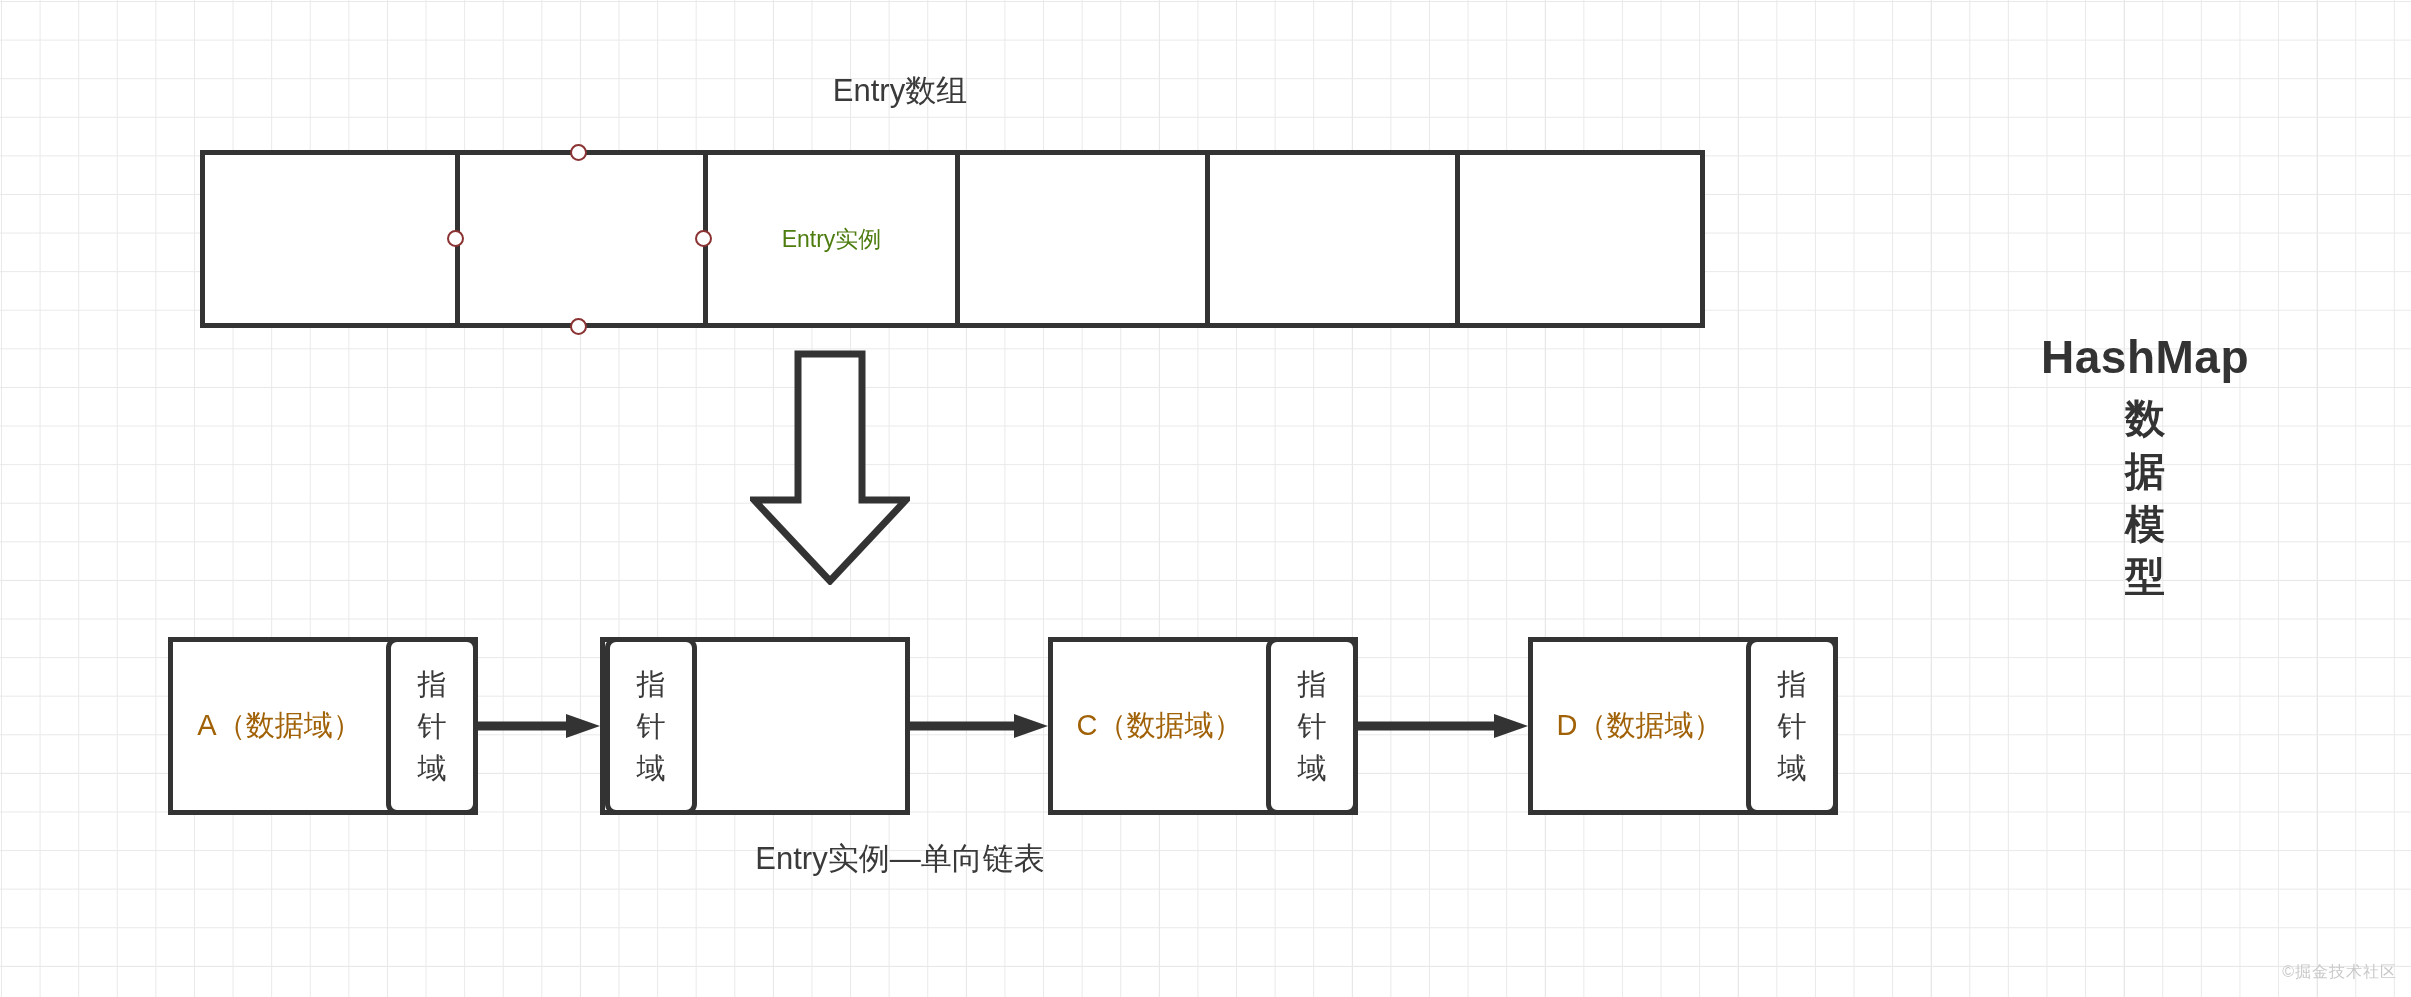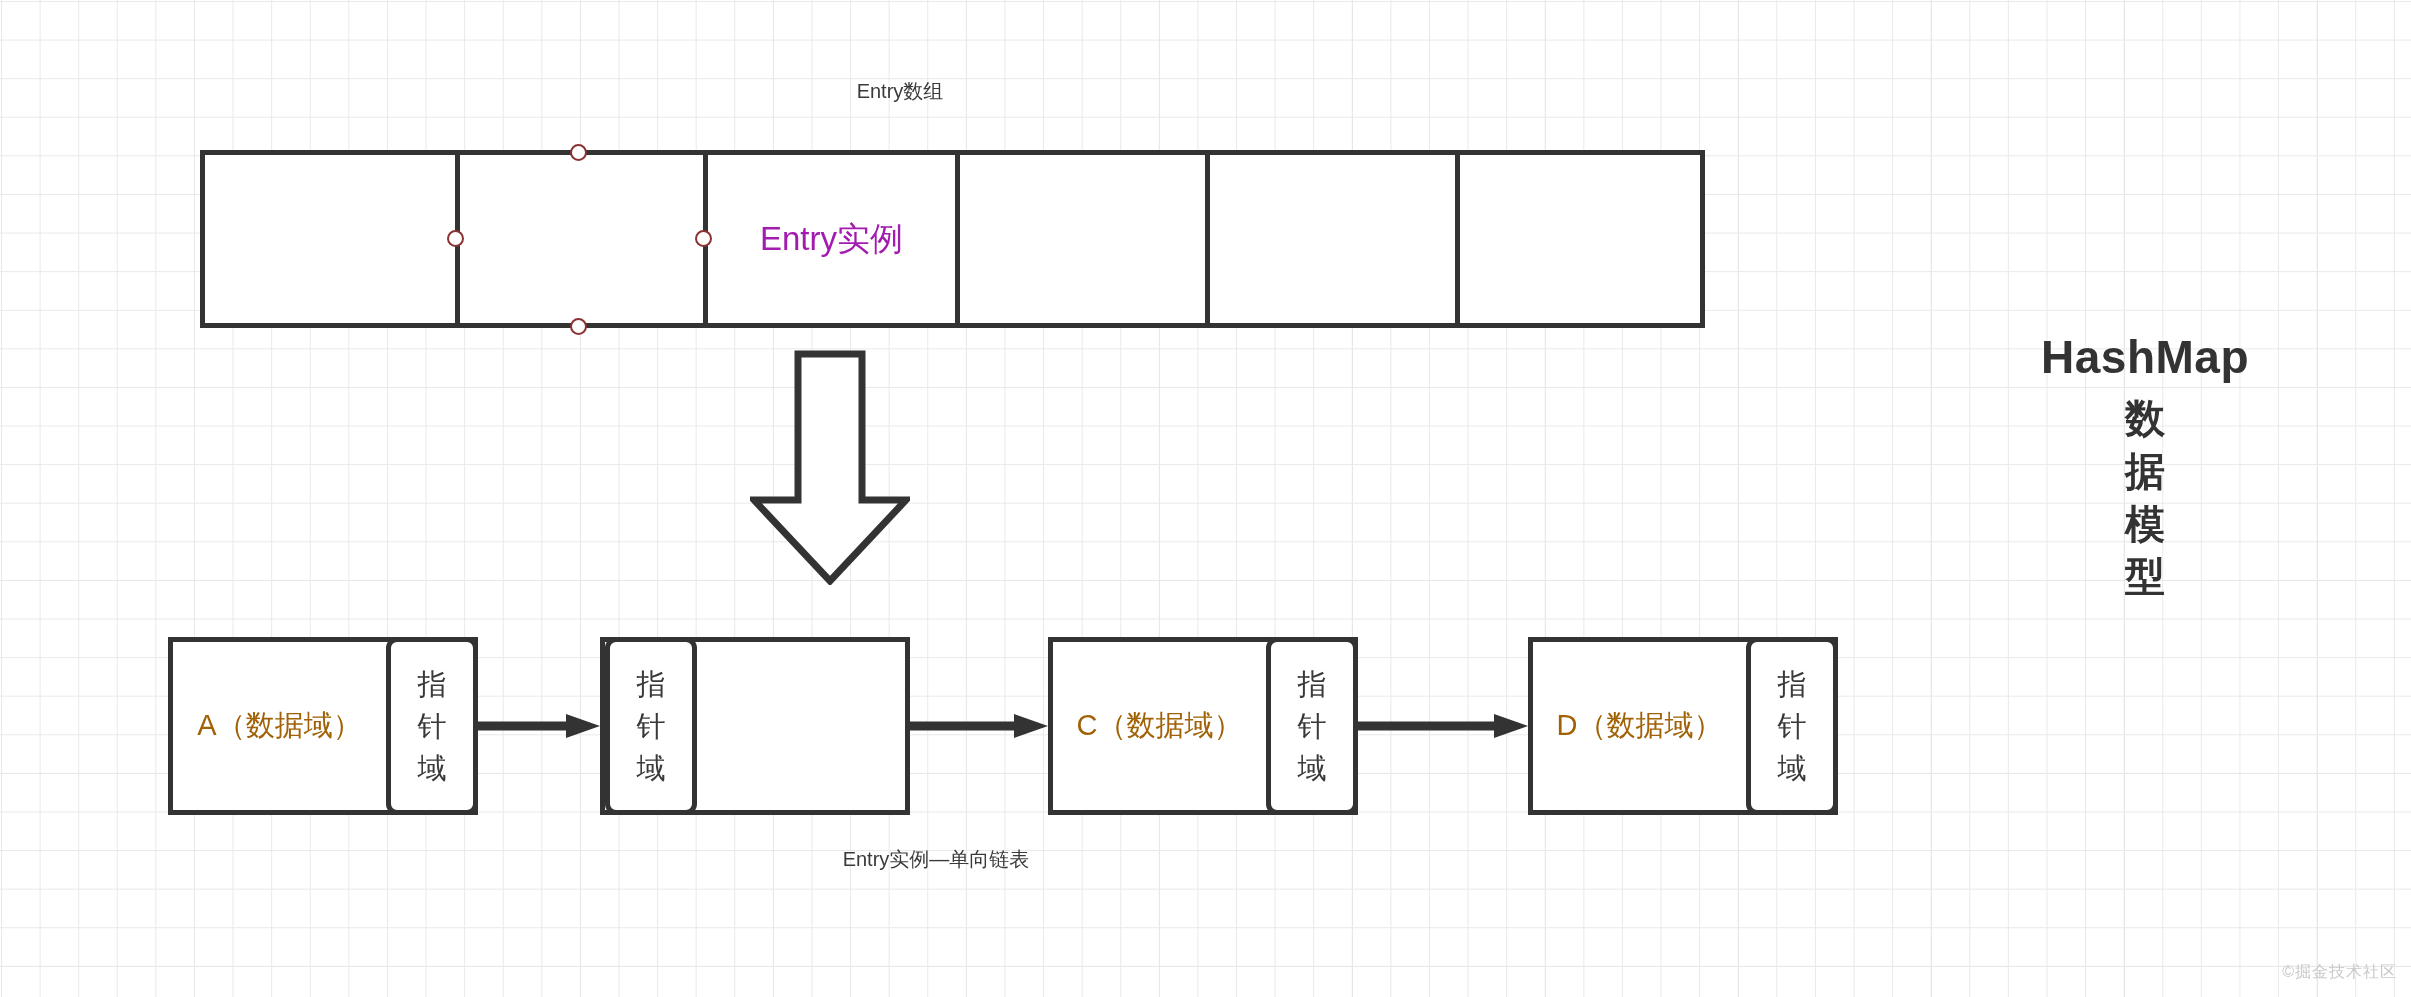--- a/index.html
+++ b/index.html
@@ -38,23 +38,22 @@
 
   
   .label {
     color: #3a3a3a;
     white-space: nowrap;
     line-height: 1.25;
   }
 
   #caption-array,
   #caption-list {
-    font-size: 20px;
+    font-size: 31px;
     text-align: center;
-    margin-top: 7px;
   }
 
   
   #entry-array {
     left: 200px;
     top: 150px;
     width: 1505px;
     height: 178px;
     box-sizing: border-box;
     border: 5px solid #333333;
@@ -66,22 +65,22 @@
     height: 100%;
     box-sizing: border-box;
     border-right: 5px solid #333333;
     display: flex;
     align-items: center;
     justify-content: center;
     background: #ffffff;
   }
   .array-cell:last-child { border-right: none; }
   .array-cell .cell-text {
-    font-size: 33px;
-    color: #a21caf;
+    font-size: 23px;
+    color: #4d7c0f;
     white-space: nowrap;
   }
 
   
   .handle {
     position: absolute;
     width: 17px;
     height: 17px;
     box-sizing: border-box;
     border: 2.5px solid #8b3232;
@@ -253,21 +252,21 @@
 
   <div class="node" style="left:1528px; width:310px;">
     <div class="node-data">D（数据域）</div>
     <div class="node-ptr">
       <span>指</span>
       <span>针</span>
       <span>域</span>
     </div>
   </div>
 
-  <div class="abs label" id="caption-list" style="left:676px; top:840px; width:520px;text-align:center;">Entry实例—单向链表</div>
+  <div class="abs label" id="caption-list" style="left:640px; top:840px; width:520px;text-align:center;">Entry实例—单向链表</div>
 
   <div class="abs" id="title-block">
     <div id="title-main">HashMap</div>
     <div id="title-vertical">
       <span>数</span>
       <span>据</span>
       <span>模</span>
       <span>型</span>
     </div>
   </div>

